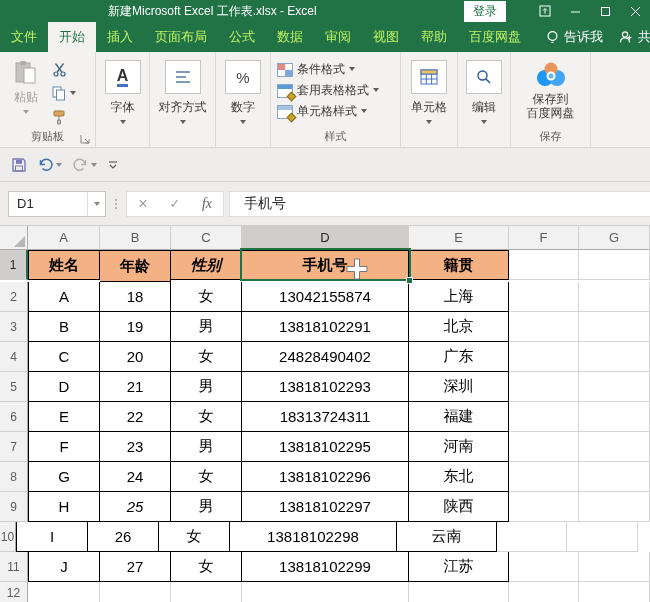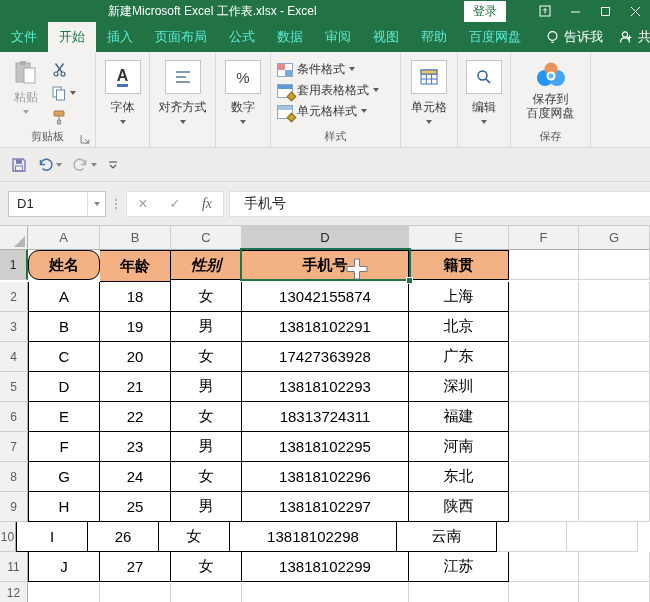--- a/index.html
+++ b/index.html
@@ -9,21 +9,21 @@
   
   #titlebar { position:absolute; left:0; top:0; width:650px; height:22px; background:#217346; display:flex; align-items:center; }
   #title-text { flex:0 0 auto; margin-left:108px; color:#fff; font-size:12px; white-space:nowrap; }
   #titlebar .spacer { flex:1; }
   #signin-btn { background:#fff; color:#1e6b41; font-size:12px; padding:2px 9px; margin-right:24px; cursor:default; }
   .winbtn { width:30px; height:22px; display:flex; align-items:center; justify-content:center; color:#fff; }
   .winbtn svg { display:block; }
 
   
   #tabrow { position:absolute; left:0; top:22px; width:650px; height:30px; background:#217346; display:flex; align-items:stretch; }
-  .rtab { color:#5eead4; font-size:13px; padding:0 11px; display:flex; align-items:center; white-space:nowrap; }
+  .rtab { color:#bef264; font-size:13px; padding:0 11px; display:flex; align-items:center; white-space:nowrap; }
   .rtab.active { background:#f3f2f1; color:#217346; }
   .tab-extra { display:flex; align-items:center; color:#fff; font-size:13px; padding:0 8px; white-space:nowrap; }
   .tab-extra svg { margin-right:5px; }
   #share-wrap { margin-left:auto; margin-right:6px; }
 
   
   #ribbon { position:absolute; left:0; top:52px; width:650px; height:96px; background:#f3f2f1; border-bottom:1px solid #d8d6d4; display:flex; }
   .rgroup { position:relative; height:100%; border-right:1px solid #dcdad8; display:flex; flex-direction:column; align-items:center; }
   .rgroup-label { position:absolute; bottom:3px; left:0; right:0; text-align:center; font-size:11px; color:#605e5c; }
   .collapsed-btn { display:flex; flex-direction:column; align-items:center; justify-content:flex-start; padding-top:8px; height:100%; cursor:default; }
@@ -356,21 +356,21 @@
       <div class="gc colhdr" style="width: 72px; height: 24px;">A</div>
       <div class="gc colhdr" style="width: 71px; height: 24px;">B</div>
       <div class="gc colhdr" style="width: 71px; height: 24px;">C</div>
       <div class="gc colhdr sel" style="width: 167px; height: 24px;">D</div>
       <div class="gc colhdr" style="width: 100px; height: 24px;">E</div>
       <div class="gc colhdr" style="width: 70px; height: 24px;">F</div>
       <div class="gc colhdr" style="width: 71px; height: 24px;">G</div>
     </div>
     <div class="grow">
       <div class="gc rowhdr sel" style="width: 28px; height: 30px;">1</div>
-      <div class="gc tb tb-first hd" style="width: 72px; height: 30px; border-radius: 11px;">姓名</div>
+      <div class="gc tb tb-first hd" style="width: 72px; height: 30px;">姓名</div>
       <div class="gc tb hd" style="width: 71px; height: 32px;">年龄</div>
       <div class="gc tb hd" style="width: 71px; height: 30px; font-style: italic;">性别</div>
       <div class="gc tb hd" style="width: 167px; height: 30px;">手机号</div>
       <div class="gc tb hd" style="width: 100px; height: 30px;">籍贯</div>
       <div class="gc" style="width: 70px; height: 30px;"></div>
       <div class="gc" style="width: 71px; height: 30px;"></div>
     </div>
     <div class="grow">
       <div class="gc rowhdr" style="width: 28px; height: 30px;">2</div>
       <div class="gc tb tb-first" style="width: 72px; height: 30px;">A</div>
@@ -389,21 +389,21 @@
       <div class="gc tb" style="width: 167px; height: 30px;">13818102291</div>
       <div class="gc tb" style="width: 100px; height: 30px;">北京</div>
       <div class="gc" style="width: 70px; height: 30px;"></div>
       <div class="gc" style="width: 71px; height: 30px;"></div>
     </div>
     <div class="grow">
       <div class="gc rowhdr" style="width: 28px; height: 30px;">4</div>
       <div class="gc tb tb-first" style="width: 72px; height: 30px;">C</div>
       <div class="gc tb" style="width: 71px; height: 30px;">20</div>
       <div class="gc tb" style="width: 71px; height: 30px;">女</div>
-      <div class="gc tb" style="width: 167px; height: 30px;">17427363928</div>
+      <div class="gc tb" style="width: 167px; height: 30px;">24828490402</div>
       <div class="gc tb" style="width: 100px; height: 30px;">广东</div>
       <div class="gc" style="width: 70px; height: 30px;"></div>
       <div class="gc" style="width: 71px; height: 30px;"></div>
     </div>
     <div class="grow">
       <div class="gc rowhdr" style="width: 28px; height: 30px;">5</div>
       <div class="gc tb tb-first" style="width: 72px; height: 30px;">D</div>
       <div class="gc tb" style="width: 71px; height: 30px;">21</div>
       <div class="gc tb" style="width: 71px; height: 30px;">男</div>
       <div class="gc tb" style="width: 167px; height: 30px;">13818102293</div>
@@ -437,21 +437,21 @@
       <div class="gc tb" style="width: 71px; height: 30px;">24</div>
       <div class="gc tb" style="width: 71px; height: 30px;">女</div>
       <div class="gc tb" style="width: 167px; height: 30px;">13818102296</div>
       <div class="gc tb" style="width: 100px; height: 30px;">东北</div>
       <div class="gc" style="width: 70px; height: 30px;"></div>
       <div class="gc" style="width: 71px; height: 30px;"></div>
     </div>
     <div class="grow">
       <div class="gc rowhdr" style="width: 28px; height: 30px;">9</div>
       <div class="gc tb tb-first" style="width: 72px; height: 30px;">H</div>
-      <div class="gc tb" style="width: 71px; height: 30px;">25</div>
+      <div class="gc tb" style="width: 71px; height: 30px; font-style: italic;">25</div>
       <div class="gc tb" style="width: 71px; height: 30px;">男</div>
       <div class="gc tb" style="width: 167px; height: 30px;">13818102297</div>
       <div class="gc tb" style="width: 100px; height: 30px;">陕西</div>
       <div class="gc" style="width: 70px; height: 30px;"></div>
       <div class="gc" style="width: 71px; height: 30px;"></div>
     </div>
     <div class="grow">
       <div class="gc rowhdr" style="width: 16px; height: 30px;">10</div>
       <div class="gc tb tb-first" style="width: 72px; height: 30px;">I</div>
       <div class="gc tb" style="width: 71px; height: 30px;">26</div>

